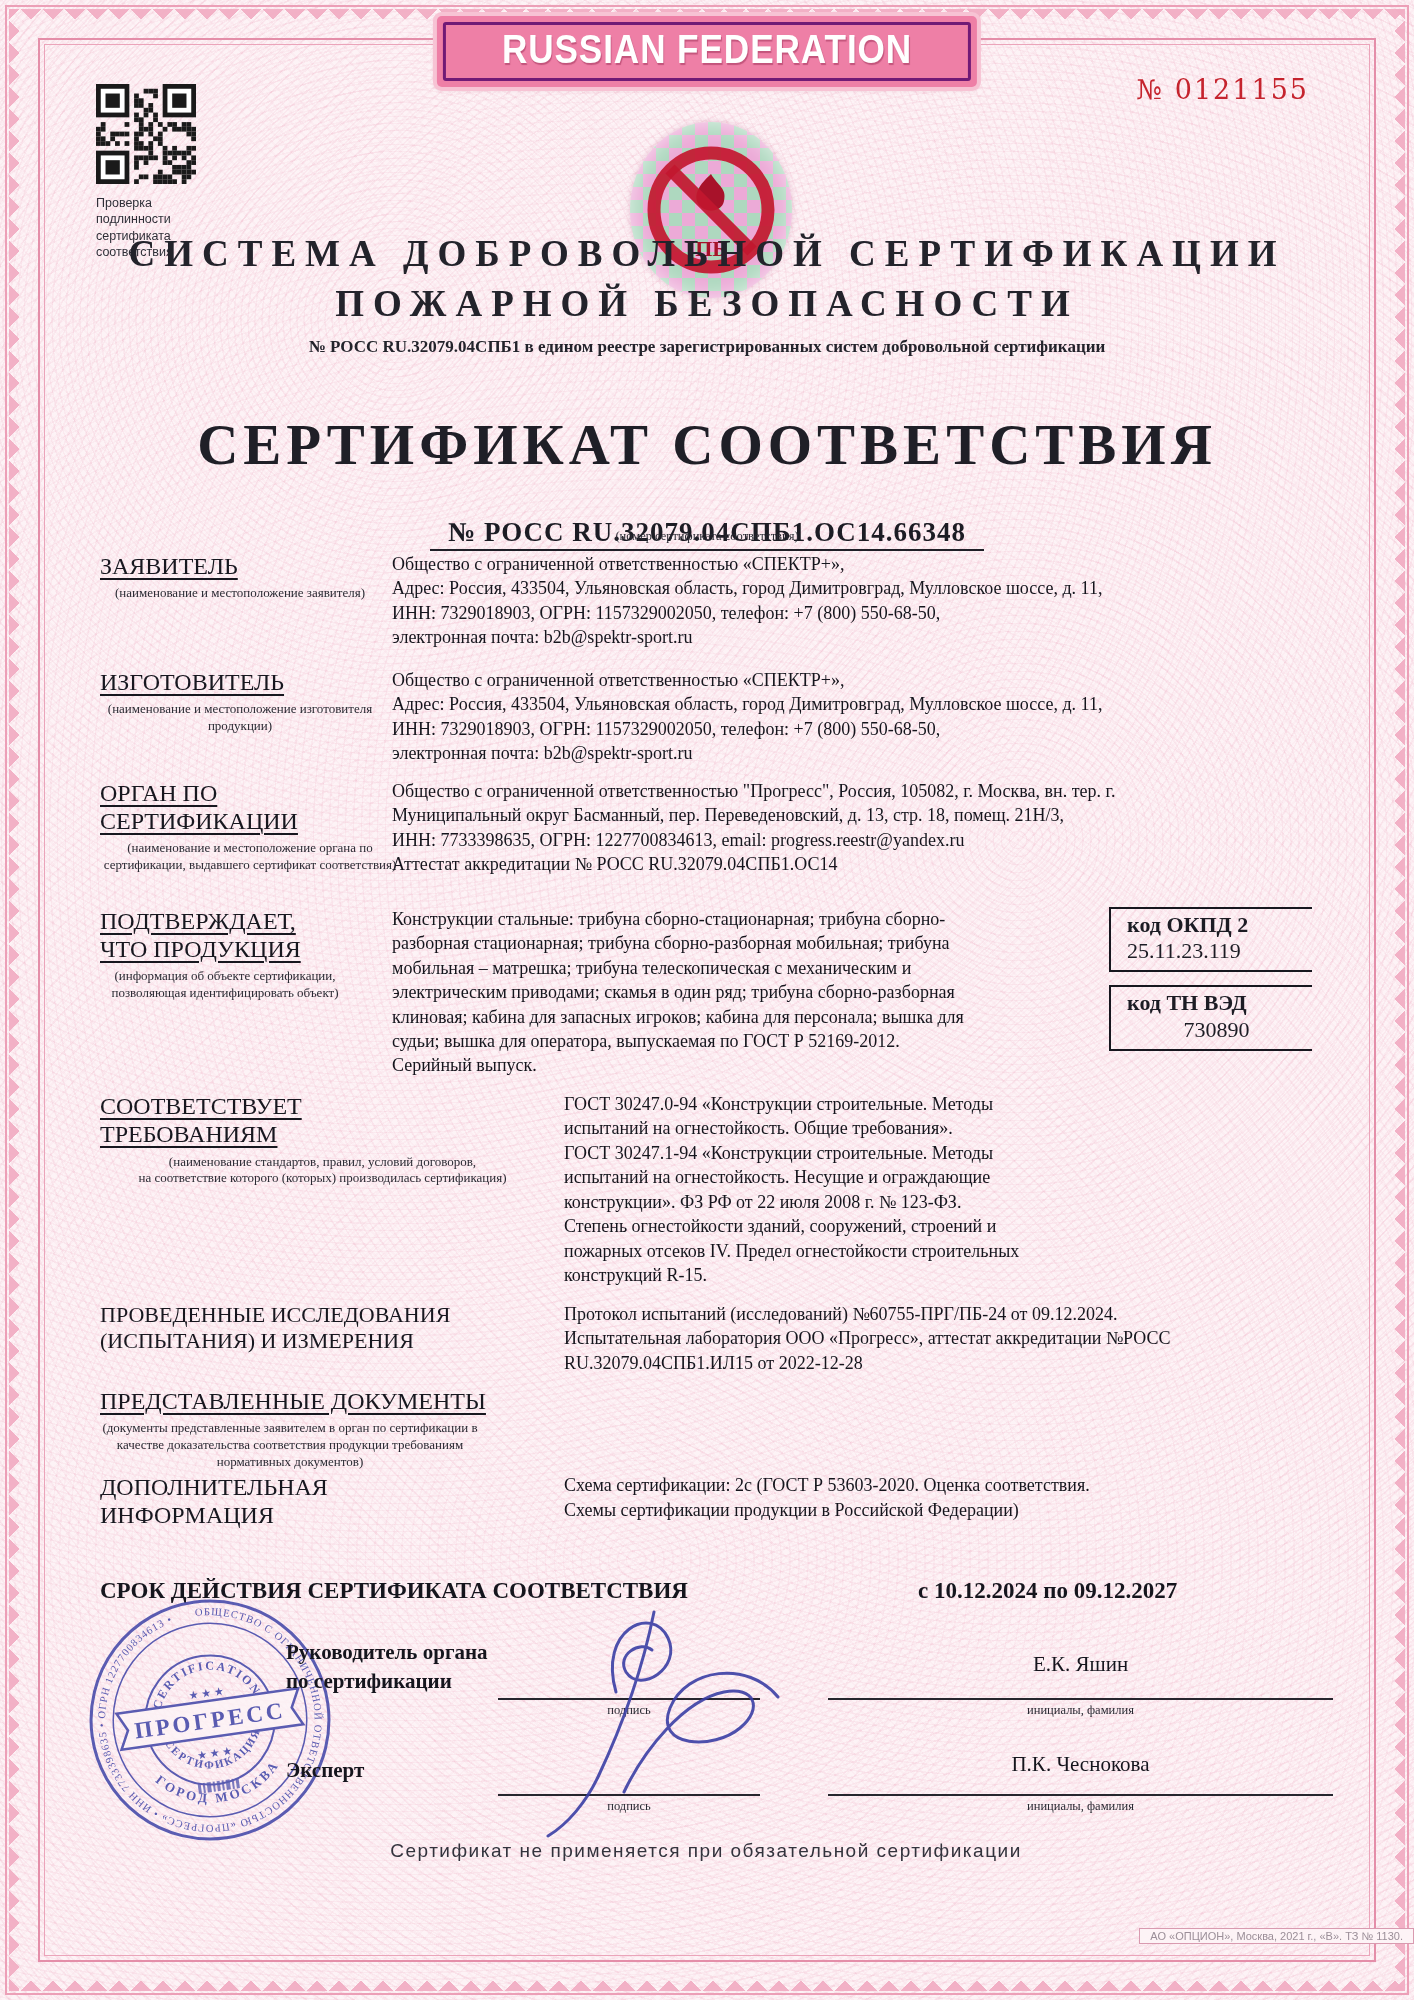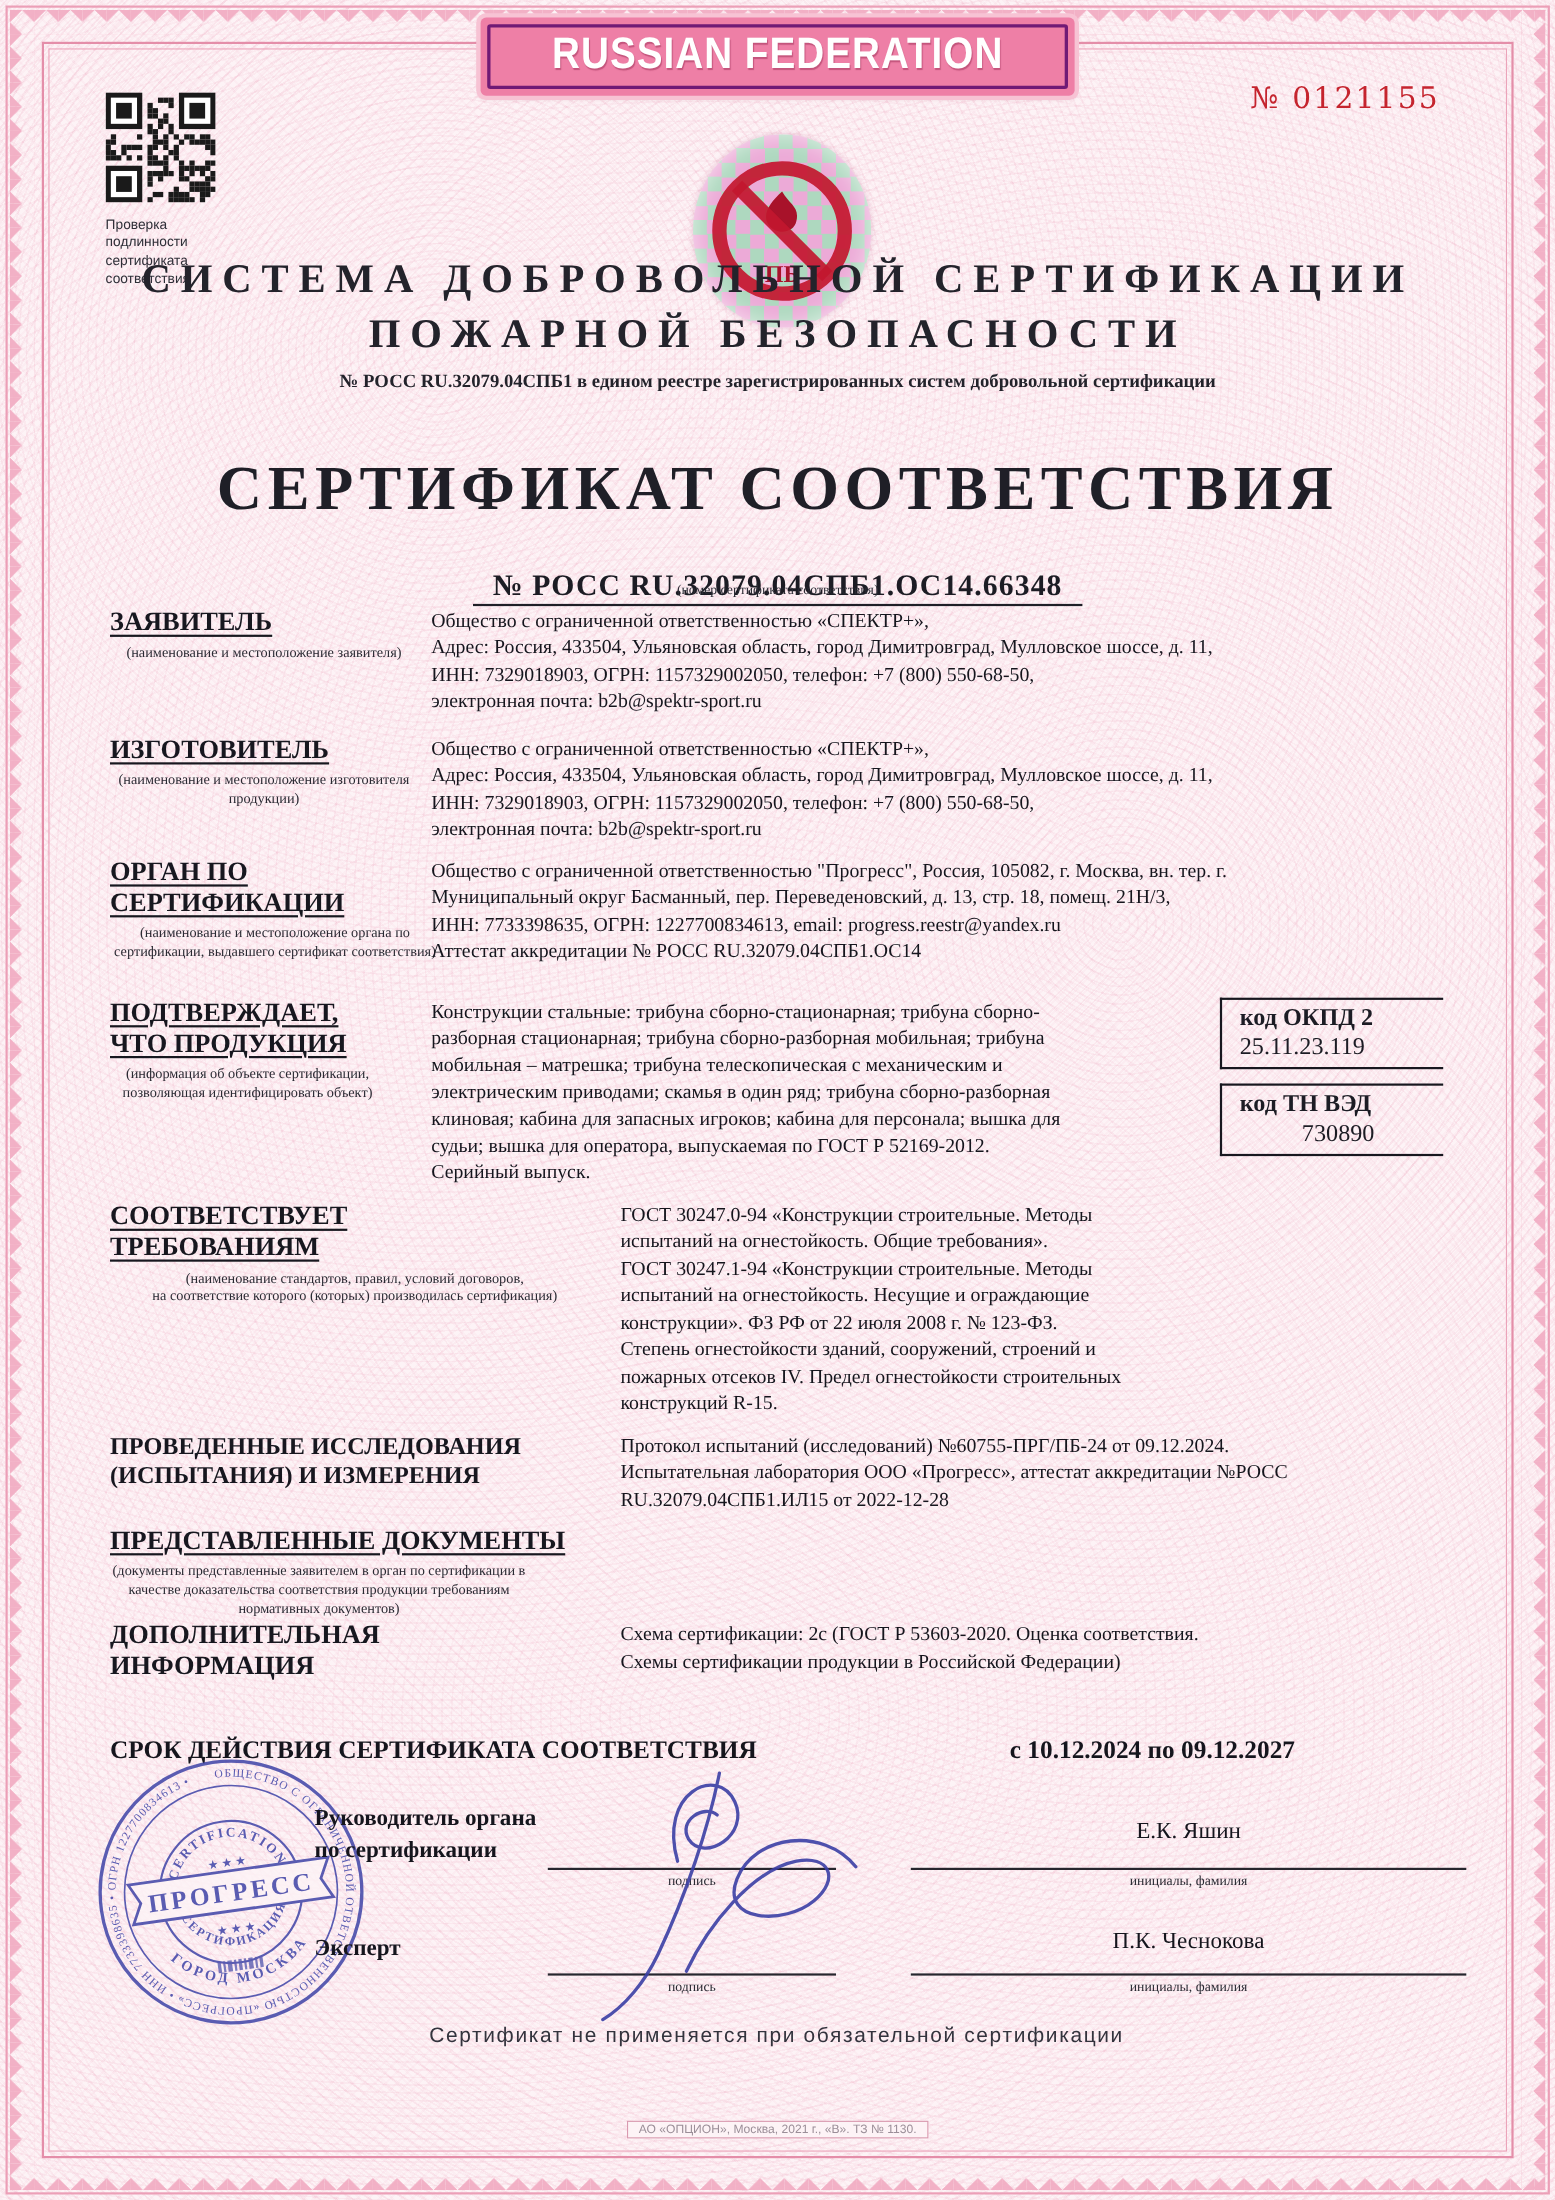--- a/index.html
+++ b/index.html
@@ -48,21 +48,21 @@
   .reg{top:337px;left:0;right:0;text-align:center;font-weight:bold;font-size:17px;color:#23232b;}
   .ctitle{top:412px;left:0;right:0;text-align:center;font-weight:bold;font-size:57px;letter-spacing:5px;color:#1f1f27;}
   .cno-wrap{top:517px;left:0;right:0;text-align:center;}
   .cno{display:inline-block;font-weight:bold;font-size:27px;letter-spacing:1px;border-bottom:2px solid #1f1f27;padding:0 18px 1px;}
   .cno-cap{top:529px;left:0;right:0;text-align:center;font-size:12.5px;color:#2a2a33;}
   
   .content{left:100px;top:552px;width:1212px;}
   .sec{display:grid;grid-template-columns:292px 1fr;margin-bottom:13px;}
   .sec.wide{grid-template-columns:464px 1fr;}
   .sec.p3{grid-template-columns:292px 655px 1fr;}
-  .lbl{font-weight:bold;font-size:24px;line-height:1.18;white-space:pre-line;color:#17171f;}
+  .lbl{font-weight:normal;font-size:24px;line-height:1.18;white-space:pre-line;color:#17171f;}
   .u{text-decoration:underline;text-decoration-thickness:2px;text-underline-offset:4px;}
   .cap{font-size:13px;line-height:1.3;margin-top:5px;color:#2a2a33;white-space:pre-line;text-align:center;}
   .txt{font-size:18px;line-height:1.36;color:#15151d;white-space:pre-line;}
   .codes{margin-left:48px;padding-left:14px;}
   .codebox{border:2px solid #17171f;border-right:none;padding:3px 6px 6px 16px;margin-bottom:13px;}
   .codebox .cl{font-weight:bold;font-size:22px;line-height:1.2;}
   .codebox .cv{font-size:22px;line-height:1.2;}
   .codebox .cv.ctr{text-align:center;}
   .validity{display:grid;grid-template-columns:818px 1fr;margin-top:48px;font-weight:bold;font-size:23px;color:#15151d;}
   
@@ -71,21 +71,21 @@
   .role{font-weight:bold;font-size:21px;line-height:1.38;white-space:pre-line;color:#15151d;}
   .r1{left:186px;top:46px;} .r2{left:186px;top:164px;}
   .nm{font-size:21px;text-align:center;color:#15151d;}
   .nm1{left:728px;top:60px;width:505px;} .nm2{left:728px;top:160px;width:505px;}
   .sl{border-top:2px solid #26262e;text-align:center;font-size:12.5px;color:#2a2a33;padding-top:3px;}
   .s1{left:398px;top:106px;width:262px;} .n1{left:728px;top:106px;width:505px;}
   .s2{left:398px;top:202px;width:262px;} .n2{left:728px;top:202px;width:505px;}
   .scribble{left:348px;top:0;pointer-events:none;}
   .disclaimer{left:0;right:0;top:248px;text-align:center;font-family:"Liberation Sans",sans-serif;
     font-size:19px;letter-spacing:1.5px;color:#33333d;}
-  .printer{bottom:56px;left:0;right:0;text-align:center;z-index:7;}
+  .printer{bottom:56px;left:0;right:0;text-align:right;z-index:7;}
   .printer span{display:inline-block;background:#fdf3f6;border:1px solid #d99ab0;padding:1px 10px;
     font-family:"Liberation Sans",sans-serif;font-size:11px;color:#9b8e98;}
   .stxt{fill:#3c41a6;font-family:"Liberation Serif",serif;}
 </style>
 </head>
 <body>
 
 <div class="page">
 
   <div class="abs f0"></div>

